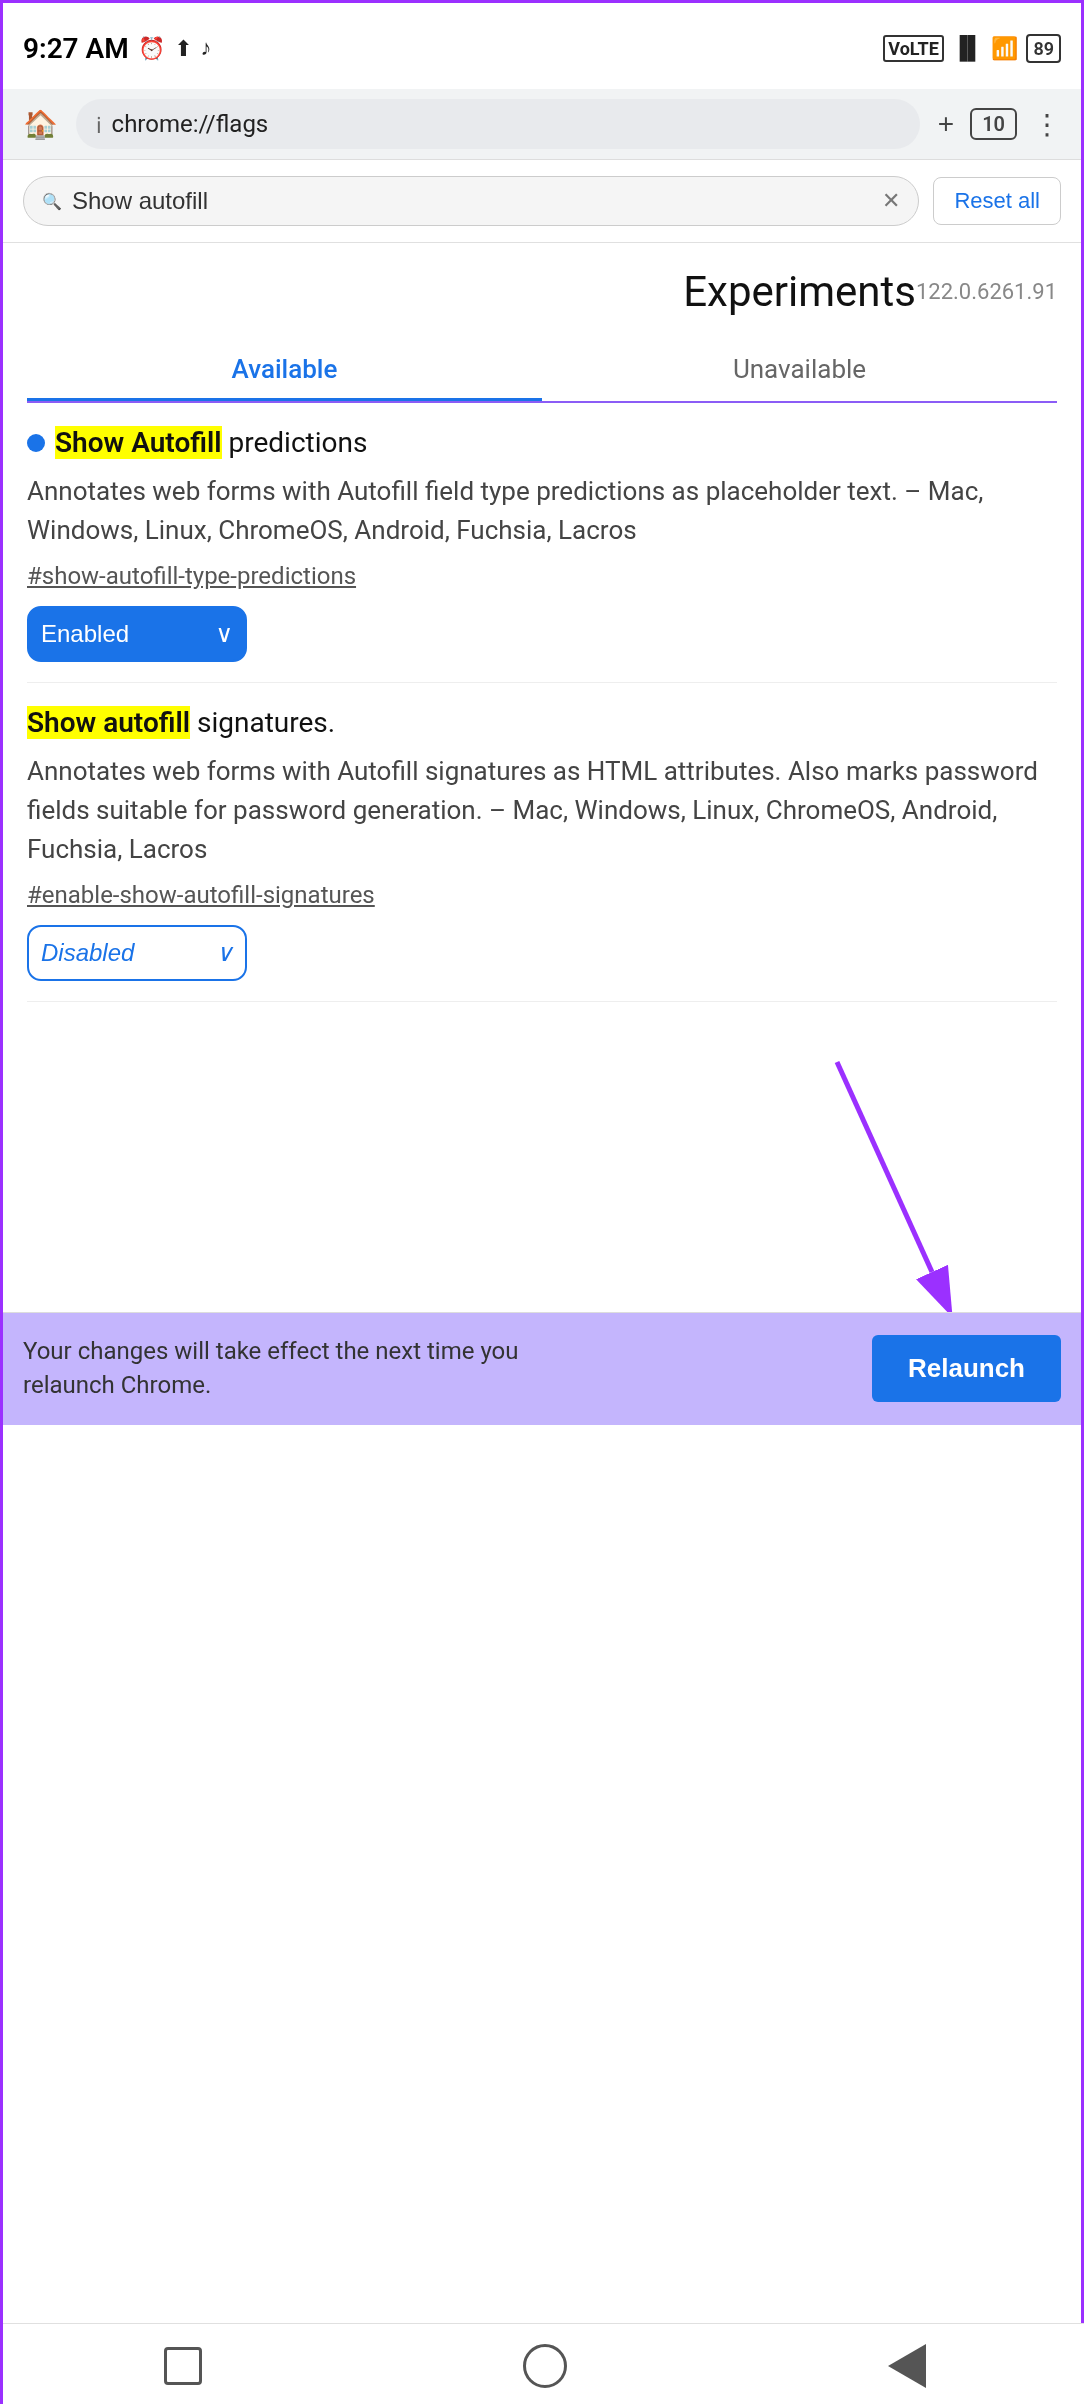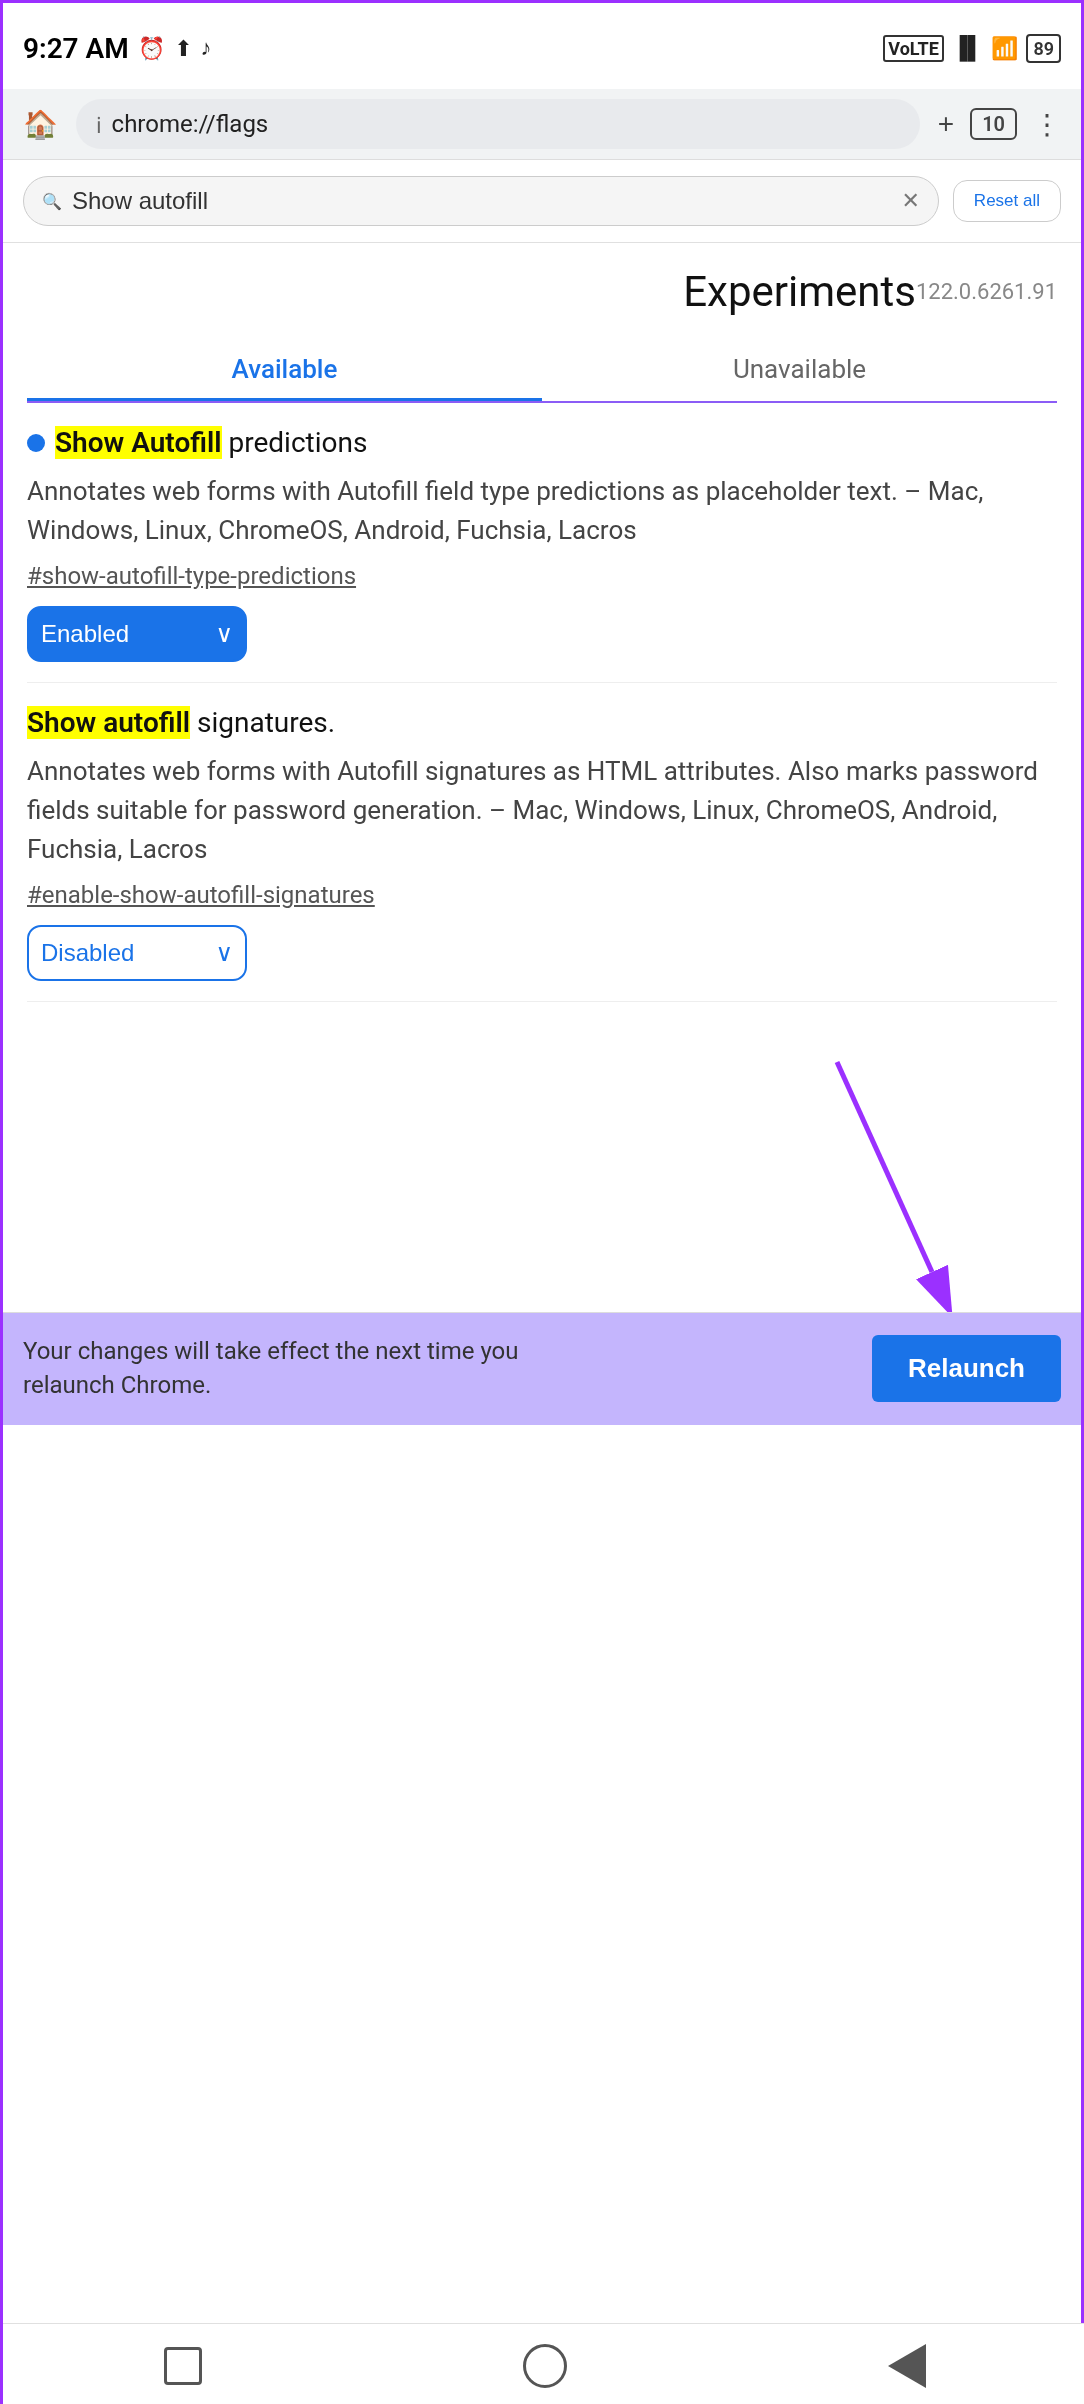--- a/index.html
+++ b/index.html
@@ -139,23 +139,23 @@
     .clear-btn {
       background: none;
       border: none;
       cursor: pointer;
       font-size: 22px;
       color: #777;
     }
     .reset-all-btn {
       background: none;
       border: 1px solid #ccc;
-      border-radius: 14px;
+      border-radius: 8px;
       padding: 10px 20px;
-      font-size: 17px;
+      font-size: 22px;
       color: #1a73e8;
       cursor: pointer;
       white-space: nowrap;
     }
 
     
     .main-content {
       background: #fff;
       padding: 24px 24px 0 24px;
     }
@@ -249,20 +249,21 @@
       min-width: 220px;
     }
     .dropdown-btn.enabled {
       background: #1a73e8;
       color: #fff;
       border-color: #1a73e8;
     }
     .dropdown-btn.disabled {
       color: #1a73e8;
       border-color: #1a73e8;
+      font-style: italic;
     }
     .chevron {
       margin-left: auto;
     }
 
     
     .arrow-container {
       position: relative;
       height: 300px;
       margin-top: 10px;

